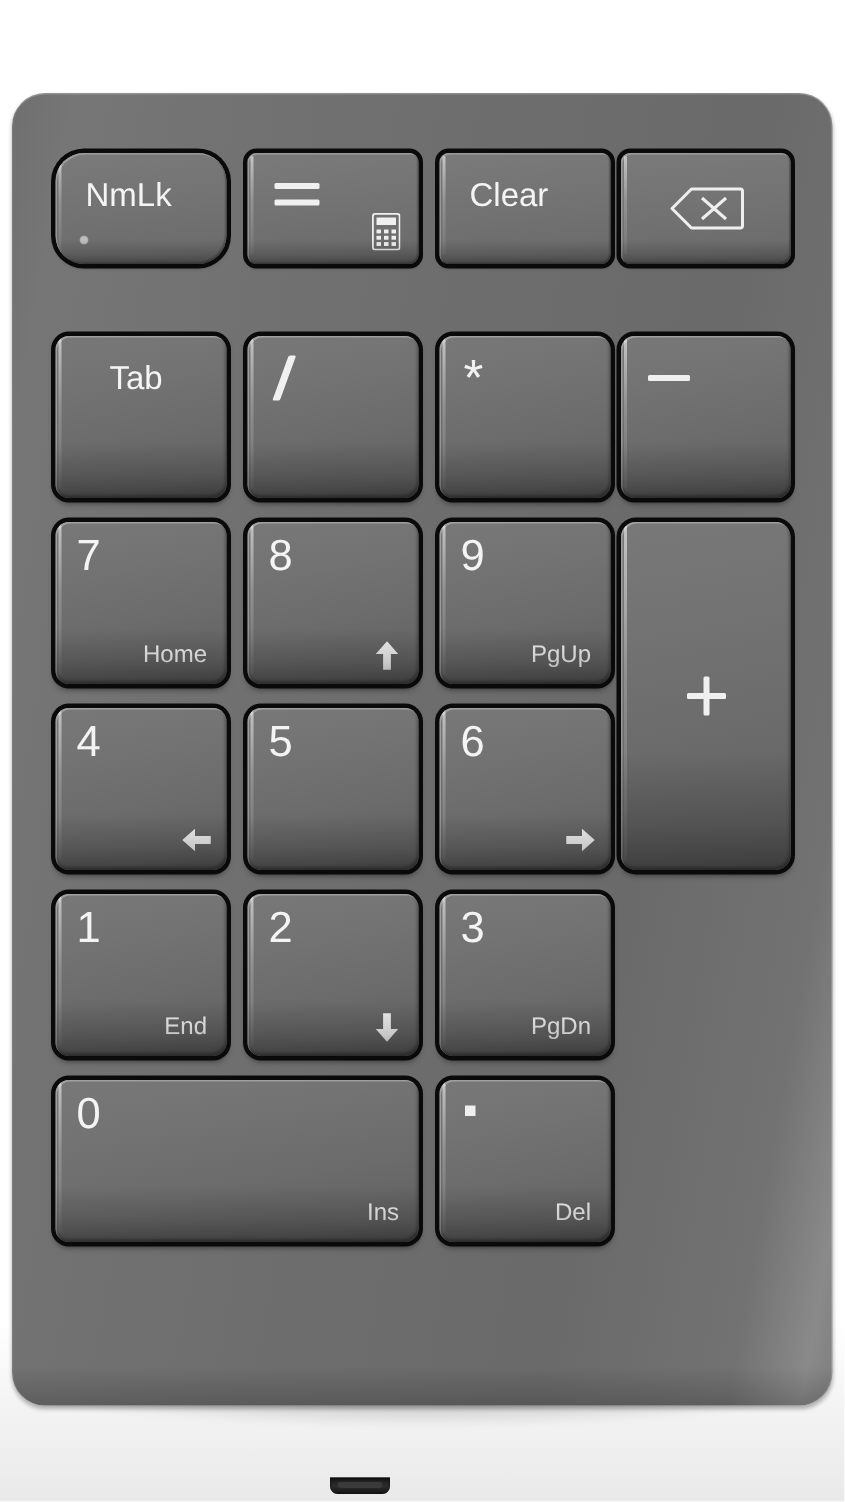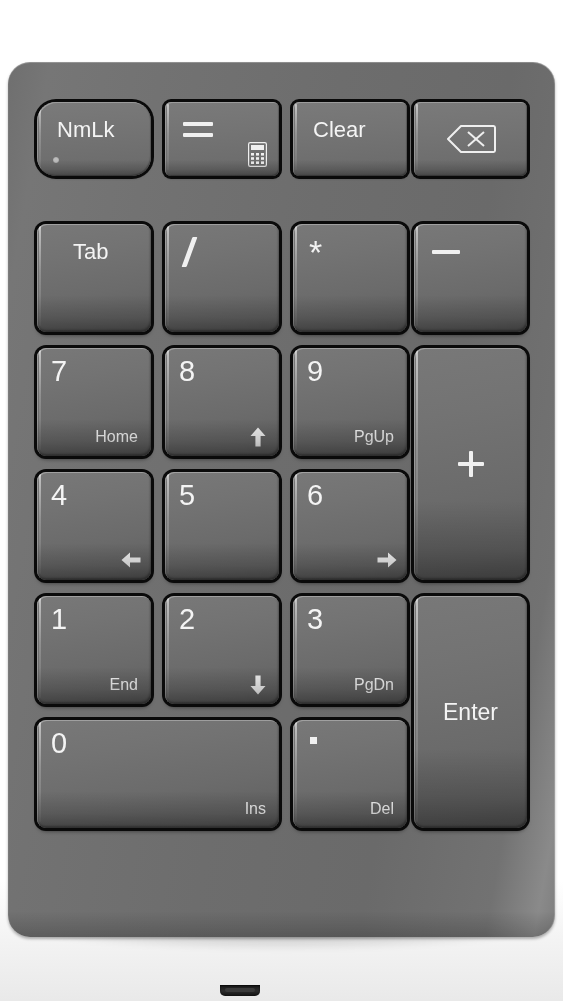--- a/index.html
+++ b/index.html
@@ -433,23 +433,20 @@
         <path d="M9 19.5 L1.5 11 L6.4 11 L6.4 0.5 L11.6 0.5 L11.6 11 L16.5 11 Z" fill="#f0f0f0"></path>
       </svg>
     </span>
   </div>
 
   <div class="key" style="left:285px; top:534px; width:114px; height:108px;">
     <span class="legend-primary">3</span>
     <span class="legend-secondary">PgDn</span>
   </div>
 
-  <div class="key tall" style="left:406px; top:534px; width:113px; height:232px;">
-    <span class="legend-center">Enter</span>
-  </div>
 
   <div class="key" style="left:29px; top:658px; width:242px; height:108px;">
     <span class="legend-primary">0</span>
     <span class="legend-secondary">Ins</span>
   </div>
 
   <div class="key" style="left:285px; top:658px; width:114px; height:108px;">
     <span class="dot-square"></span>
     <span class="legend-secondary">Del</span>
   </div>

